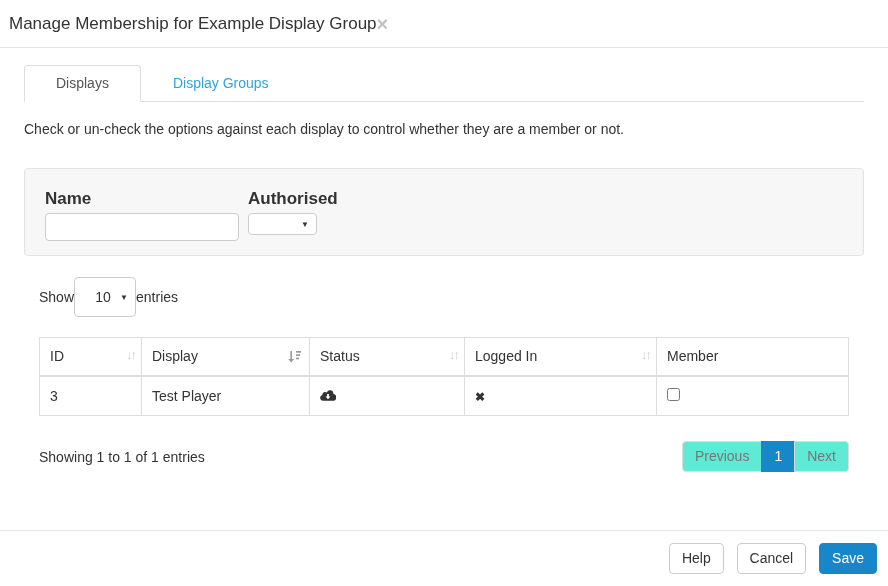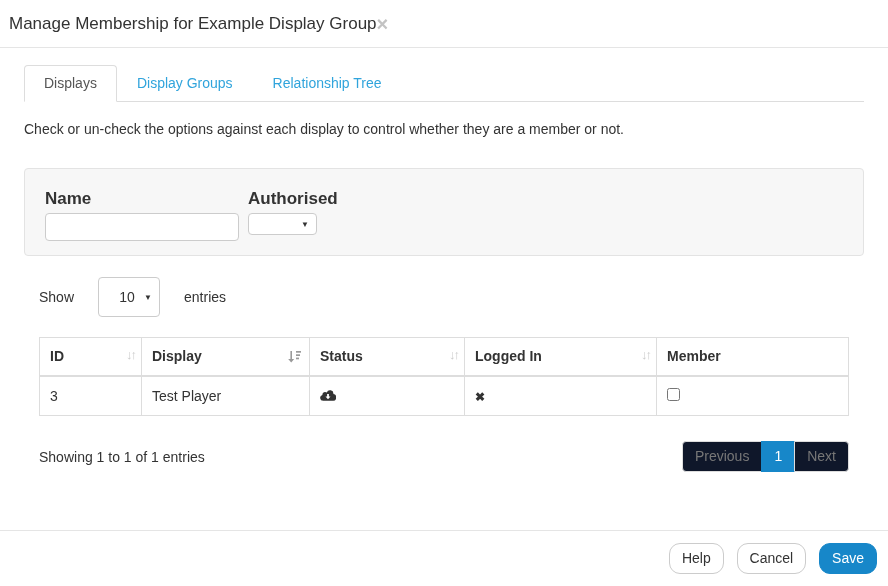--- a/index.html
+++ b/index.html
@@ -21,21 +21,21 @@
     background:none; border:none; cursor:pointer;
     color:#c3c3c3; font-size:20px; line-height:1; font-weight:bold;
     font-family:"Liberation Sans", sans-serif;
   }
 
   
   .modal-body{ padding:17px 24px 0 24px; }
 
   .nav-tabs{ list-style:none; display:flex; border-bottom:1px solid #ddd; }
   .nav-tabs .tab{
-    display:block; padding:9px 19px; margin-bottom:-1px;
+    display:block; padding:9px 31px; margin-bottom:-1px;
     border:1px solid transparent; border-radius:4px 4px 0 0;
     color:var(--link-blue,#30a4dc); cursor:pointer; text-decoration:none;
     font-size:14px; line-height:17px;
   }
   .nav-tabs .tab.active{
     background:#fff; color:#555;
     border-color:#ddd #ddd transparent #ddd;
     cursor:default;
   }
 
@@ -59,71 +59,71 @@
     padding:0 20px 0 12px; font-size:14px; color:#333;
   }
   .select-box .caret{
     position:absolute; right:7px; top:50%; transform:translateY(-50%);
     font-size:8px; color:#333;
   }
   .authorised-select{ width:69px; }
 
   
   .length-row{
-    margin:26px 15px 0 15px; display:flex; align-items:center; gap:24px; height:30px;
+    margin:26px 15px 0 15px; display:flex; align-items:center; gap:0; height:30px;
   }
   .length-select{ width:62px; justify-content:center; padding:0 14px 0 10px; }
 
   
   .dt-area{ margin:25px 15px 0 15px; }
   table{ border-collapse:collapse; width:100%; table-layout:fixed; }
   th,td{
     border:1px solid #ddd; text-align:left; font-size:14px;
     padding:8px 10px; vertical-align:middle; color:#333;
   }
   th{
-    font-weight:bold; border-bottom-width:2px; position:relative;
+    font-weight:normal; border-bottom-width:2px; position:relative;
     height:38px; padding-right:28px; cursor:pointer;
   }
   td{ height:40px; }
   .sort-both{
     position:absolute; right:6px; top:10px;
     color:#ccc; font-size:13px; letter-spacing:-2px; line-height:1;
   }
   .sort-asc-svg{ position:absolute; right:8px; top:12px; }
   .cross-mark{ font-size:12px; color:#333; font-weight:bold; }
   .member-checkbox{ width:13px; height:13px; cursor:pointer; }
 
   
   .dt-footer{
     margin:25px 15px 0 15px;
     display:flex; align-items:center; justify-content:space-between;text-align:center;
   }
   .summary{ color:#333; }
   .pagination{ list-style:none; display:flex; }
   .pagination .page-btn{
     display:block; padding:6px 12px; border:1px solid #ddd; margin-left:-1px;
-    background:#0f172a; color:#777; cursor:pointer; text-decoration:none;
+    background:#5eead4; color:#777; cursor:pointer; text-decoration:none;
     font-size:14px; line-height:17px;
   }
   .pagination li:first-child .page-btn{ border-radius:4px 0 0 4px; margin-left:0; }
   .pagination li:last-child .page-btn{ border-radius:0 4px 4px 0; }
   .pagination .page-btn.active{
     background:var(--primary-blue,#1787c9); border-color:var(--primary-blue,#1787c9);
     color:#fff; cursor:default;
   }
 
   
   .modal-footer{
     position:absolute; left:0; right:0; bottom:0; height:56px;
     border-top:1px solid #e5e5e5; padding:12px 11px 0 0; text-align:right;
   }
   .btn{
     display:inline-block; padding:6px 12px; margin-left:9px;
-    border:1px solid #ccc; border-radius:11px; background:#fff; color:#333;
+    border:1px solid #ccc; border-radius:4px; background:#fff; color:#333;
     font-size:14px; line-height:17px; cursor:pointer;
     font-family:"Liberation Sans",sans-serif;
   }
   .btn-primary{
     background:var(--primary-blue,#1787c9);
     border-color:var(--primary-blue,#1787c9);
     color:#fff;
   }
 </style>
 </head>
@@ -135,23 +135,20 @@
 </div>
 
 <div class="modal-body">
 
   <ul class="nav-tabs">
     <li>
         <a class="tab active">Displays</a>
       </li>
     <li>
         <a class="tab">Display Groups</a>
-      </li>
-    <li>
-        <a class="tab">Relationship Tree</a>
       </li>
   </ul>
 
   <p class="instruction">Check or un-check the options against each display to control whether they are a member or not.</p>
 
   <div class="filter-well">
     <div class="form-group">
       <label>Name</label>
       <input class="text-input" type="text" value="" style="">
     </div>

